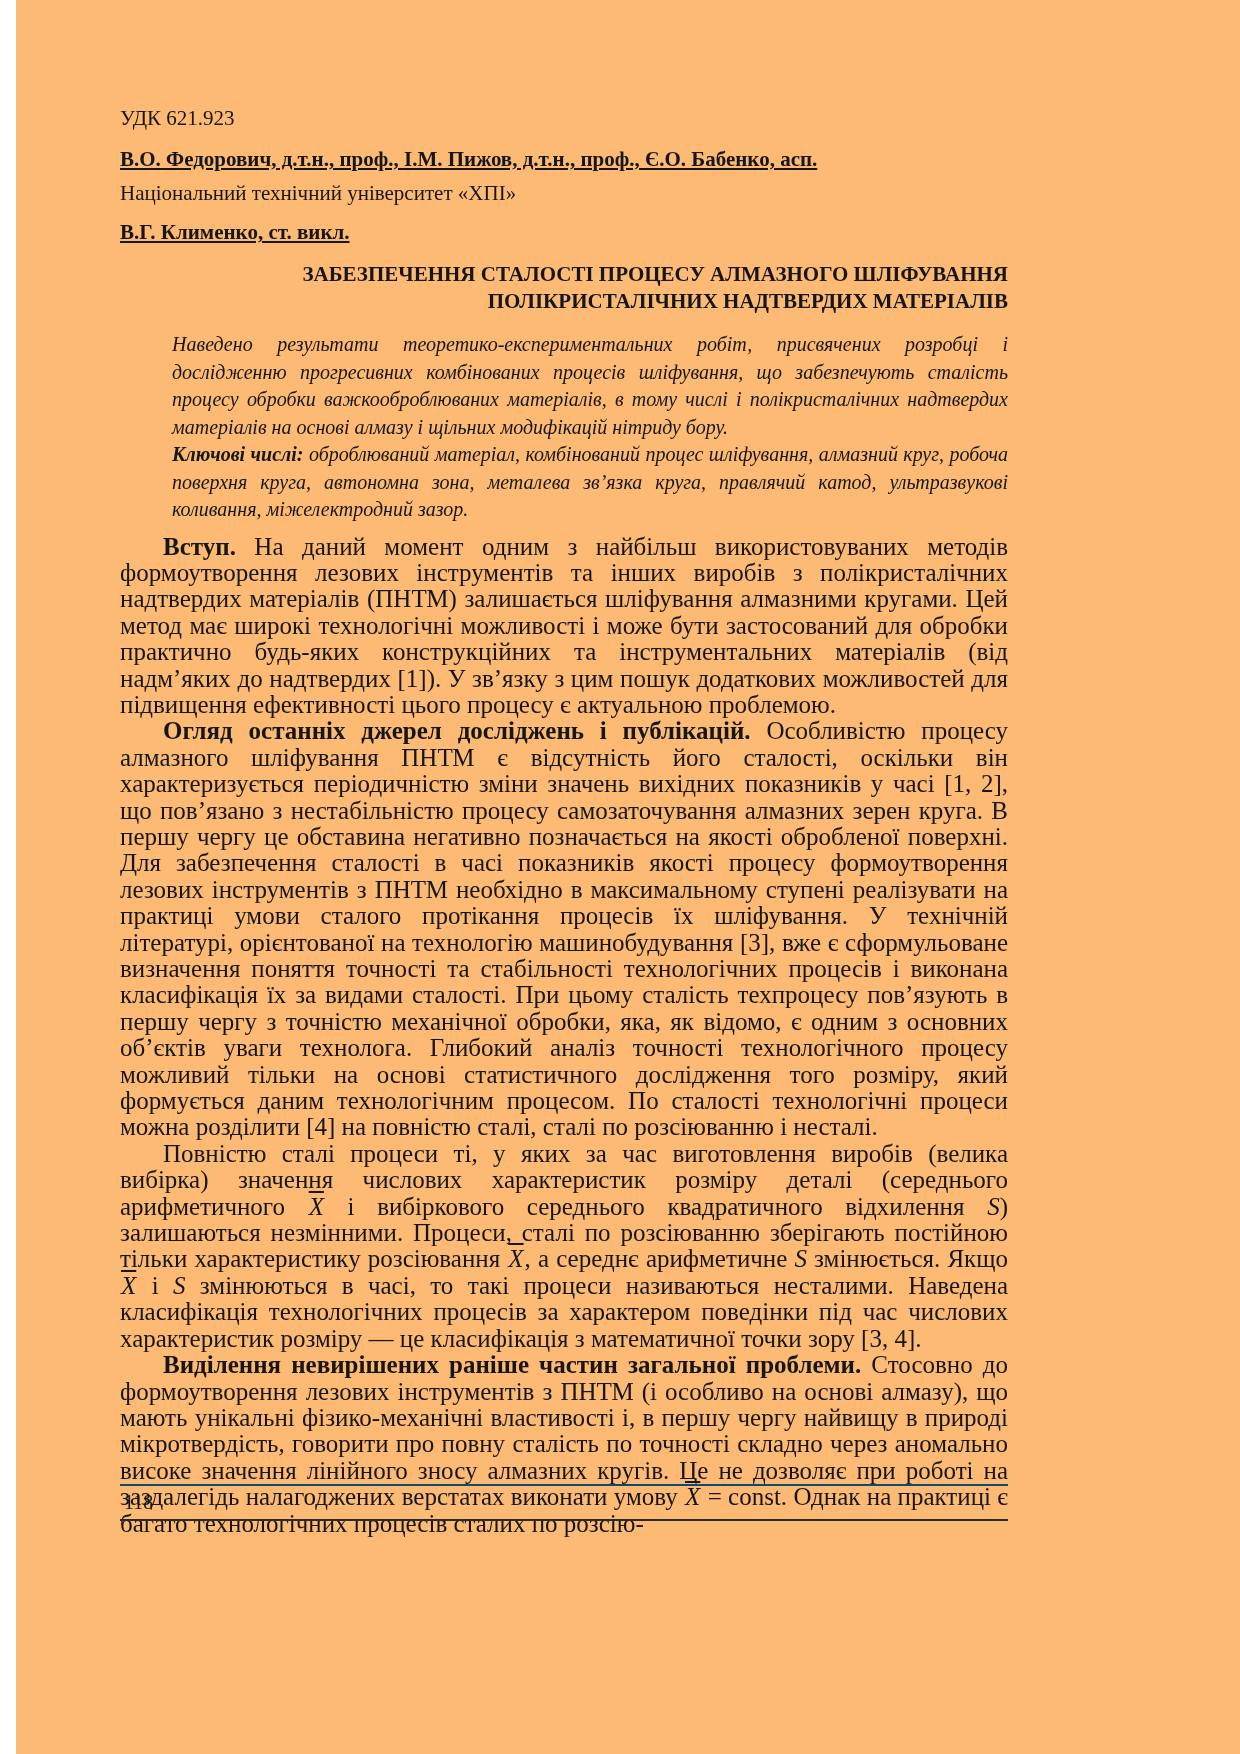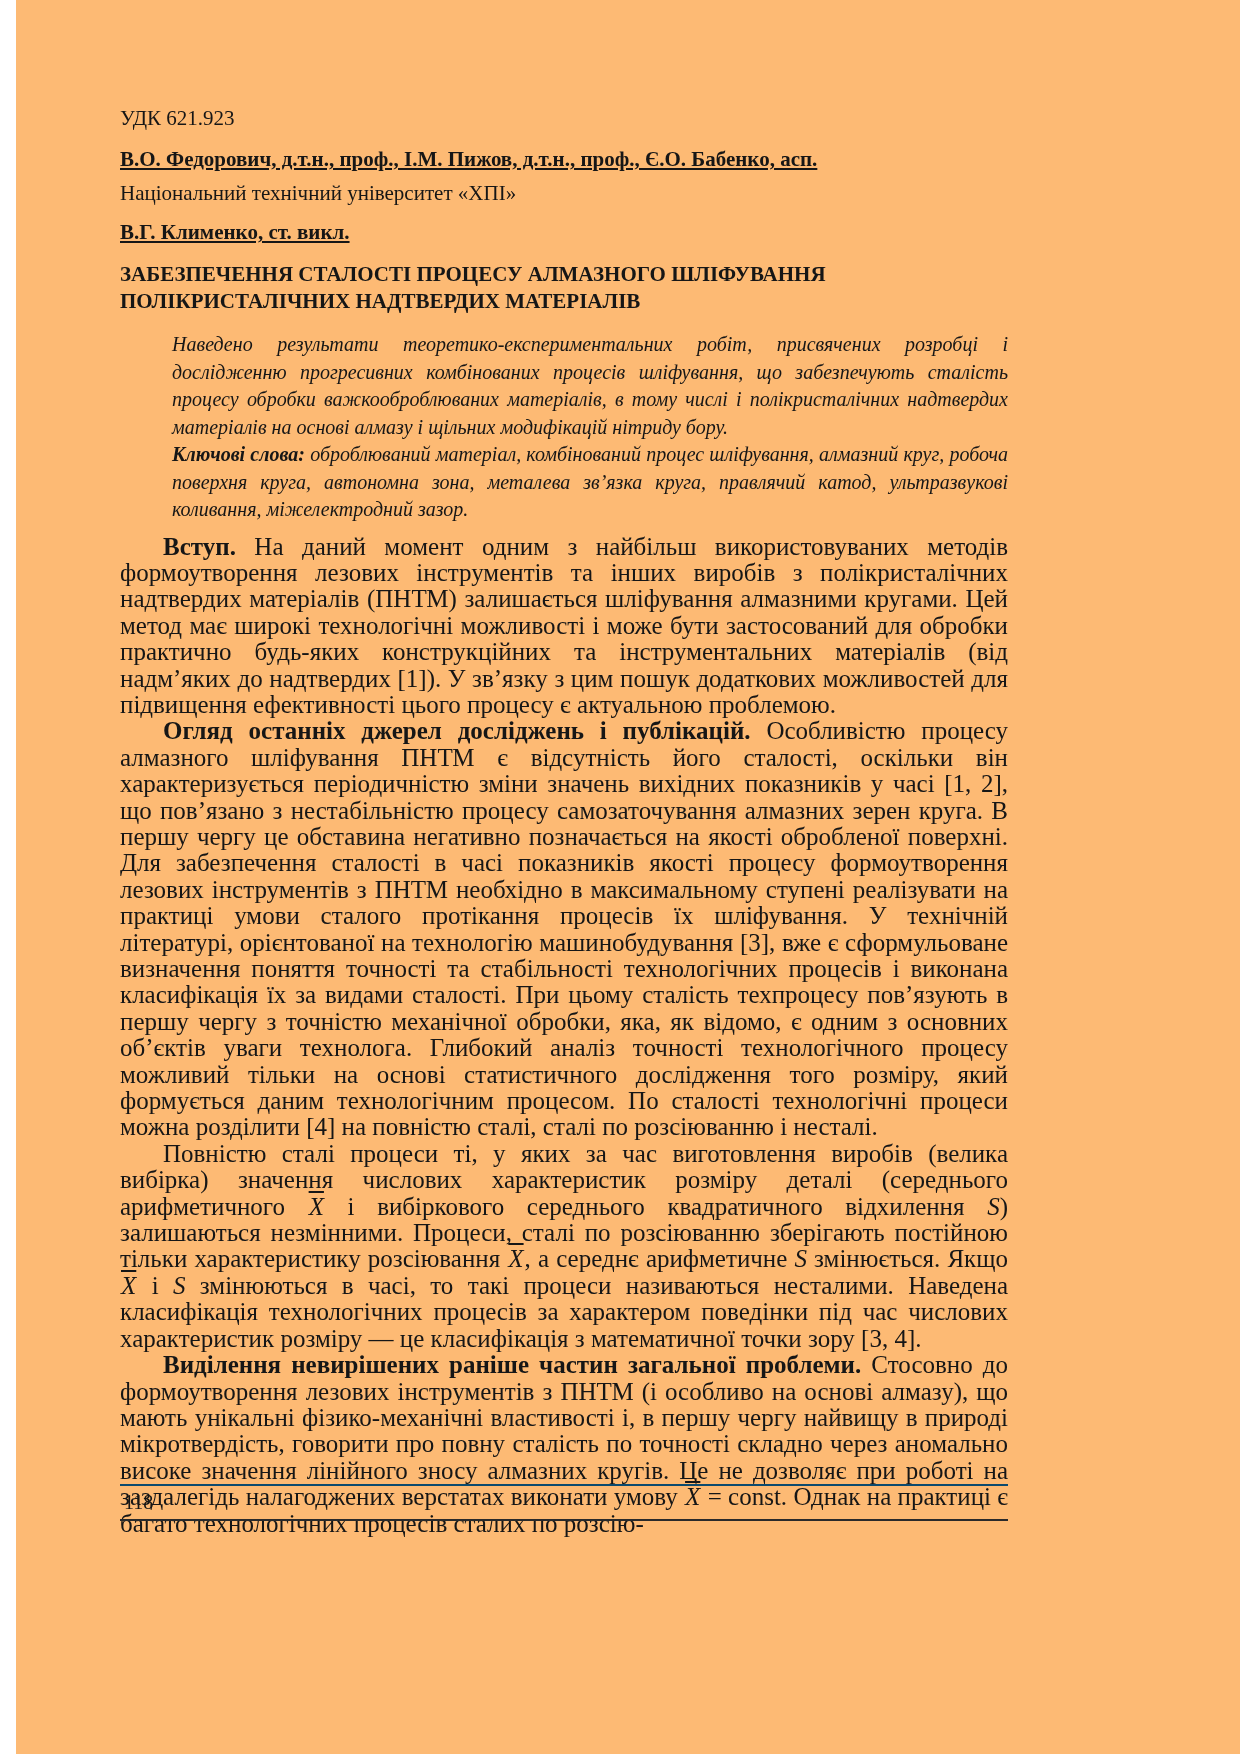--- a/index.html
+++ b/index.html
@@ -42,21 +42,21 @@
     font-size: 21px;
     line-height: 26px;
   }
 
   .authors.second { margin-top: 13px; }
 
   .title {
     margin-top: 16px;
     font-size: 21px;
     font-weight: bold;
-    text-align: left;
+    text-align: right;
     line-height: 27px;
   }
   .title .tl { display: block; }
 
   .abstract {
     margin-top: 16px;
     margin-left: 52px;
     font-style: italic;
     font-size: 20px;
     line-height: 27.5px;
@@ -114,21 +114,21 @@
 
     <div class="authors second">В.Г. Клименко, ст. викл.</div>
 
     <h1 class="title">
       <span class="tl">ЗАБЕЗПЕЧЕННЯ СТАЛОСТІ ПРОЦЕСУ АЛМАЗНОГО ШЛІФУВАННЯ</span>
       <span class="tl">ПОЛІКРИСТАЛІЧНИХ НАДТВЕРДИХ МАТЕРІАЛІВ</span>
     </h1>
 
     <div class="abstract">
       <p>Наведено результати теоретико-експериментальних робіт, присвячених розробці і дослідженню прогресивних комбінованих процесів шліфування, що забезпечують сталість процесу обробки важкооброблюваних матеріалів, в тому числі і полікристалічних надтвердих матеріалів на основі алмазу і щільних модифікацій нітриду бору.</p>
-      <p><span class="kw">Ключові слова:</span><span> оброблюваний матеріал, комбінований процес шліфування, алмазний круг, робоча поверхня круга, автономна зона, металева зв’язка круга, правлячий катод, ультразвукові коливання, міжелектродний зазор.</span></p>
+      <p><span class="kw">Ключові числі:</span><span> оброблюваний матеріал, комбінований процес шліфування, алмазний круг, робоча поверхня круга, автономна зона, металева зв’язка круга, правлячий катод, ультразвукові коливання, міжелектродний зазор.</span></p>
     </div>
 
     <div class="body-text">
       <p><span class="b">Вступ.</span><span> На даний момент одним з найбільш використовуваних методів формоутворення лезових інструментів та інших виробів з полікристалічних надтвердих матеріалів (ПНТМ) залишається шліфування алмазними кругами. Цей метод має широкі технологічні можливості і може бути застосований для обробки практично будь-яких конструкційних та інструментальних матеріалів (від надм’яких до надтвердих [1]). У зв’язку з цим пошук додаткових можливостей для підвищення ефективності цього процесу є актуальною проблемою.</span></p>
       <p><span class="b">Огляд останніх джерел досліджень і публікацій.</span><span> Особливістю процесу алмазного шліфування ПНТМ є відсутність його сталості, оскільки він характеризується періодичністю зміни значень вихідних показників у часі [1, 2], що пов’язано з нестабільністю процесу самозаточування алмазних зерен круга. В першу чергу це обставина негативно позначається на якості обробленої поверхні. Для забезпечення сталості в часі показників якості процесу формоутворення лезових інструментів з ПНТМ необхідно в максимальному ступені реалізувати на практиці умови сталого протікання процесів їх шліфування. У технічній літературі, орієнтованої на технологію машинобудування [3], вже є сформульоване визначення поняття точності та стабільності технологічних процесів і виконана класифікація їх за видами сталості. При цьому сталість техпроцесу пов’язують в першу чергу з точністю механічної обробки, яка, як відомо, є одним з основних об’єктів уваги технолога. Глибокий аналіз точності технологічного процесу можливий тільки на основі статистичного дослідження того розміру, який формується даним технологічним процесом. По сталості технологічні процеси можна розділити [4] на повністю сталі, сталі по розсіюванню і несталі.</span></p>
       <p><span>Повністю сталі процеси ті, у яких за час виготовлення виробів (велика вибірка) значення числових характеристик розміру деталі (середнього арифметичного </span><span class="i ov">X</span><span> і вибіркового середнього квадратичного відхилення </span><span class="i">S</span><span>) залишаються незмінними. Процеси, сталі по розсіюванню зберігають постійною тільки характеристику розсіювання </span><span class="i ov">X</span><span>, а середнє арифметичне </span><span class="i">S</span><span> змінюється. Якщо </span><span class="i ov">X</span><span> і </span><span class="i">S</span><span> змінюються в часі, то такі процеси називаються несталими. Наведена класифікація технологічних процесів за характером поведінки під час числових характеристик розміру — це класифікація з математичної точки зору [3, 4].</span></p>
       <p><span class="b">Виділення невирішених раніше частин загальної проблеми.</span><span> Стосовно до формоутворення лезових інструментів з ПНТМ (і особливо на основі алмазу), що мають унікальні фізико-механічні властивості і, в першу чергу найвищу в природі мікротвердість, говорити про повну сталість по точності складно через аномально високе значення лінійного зносу алмазних кругів. Це не дозволяє при роботі на заздалегідь налагоджених верстатах виконати умову </span><span class="i ov">X</span><span> = const. Однак на практиці є багато технологічних процесів сталих по розсію-</span></p>
     </div>
 
   </div>

